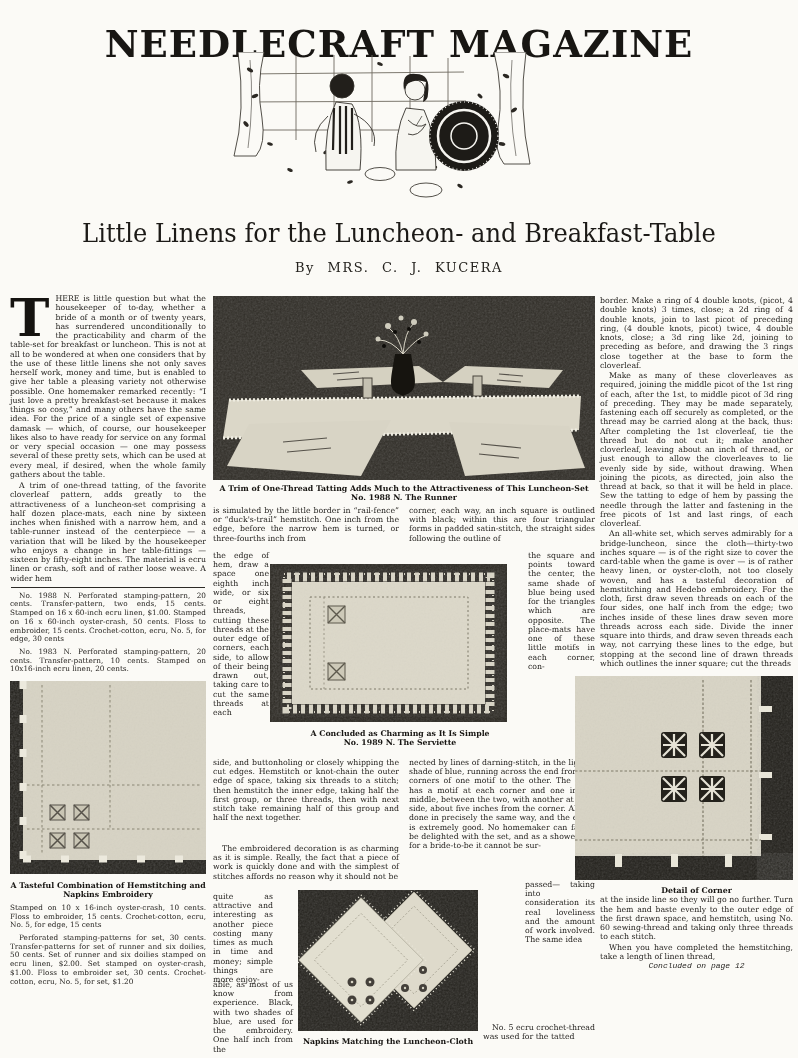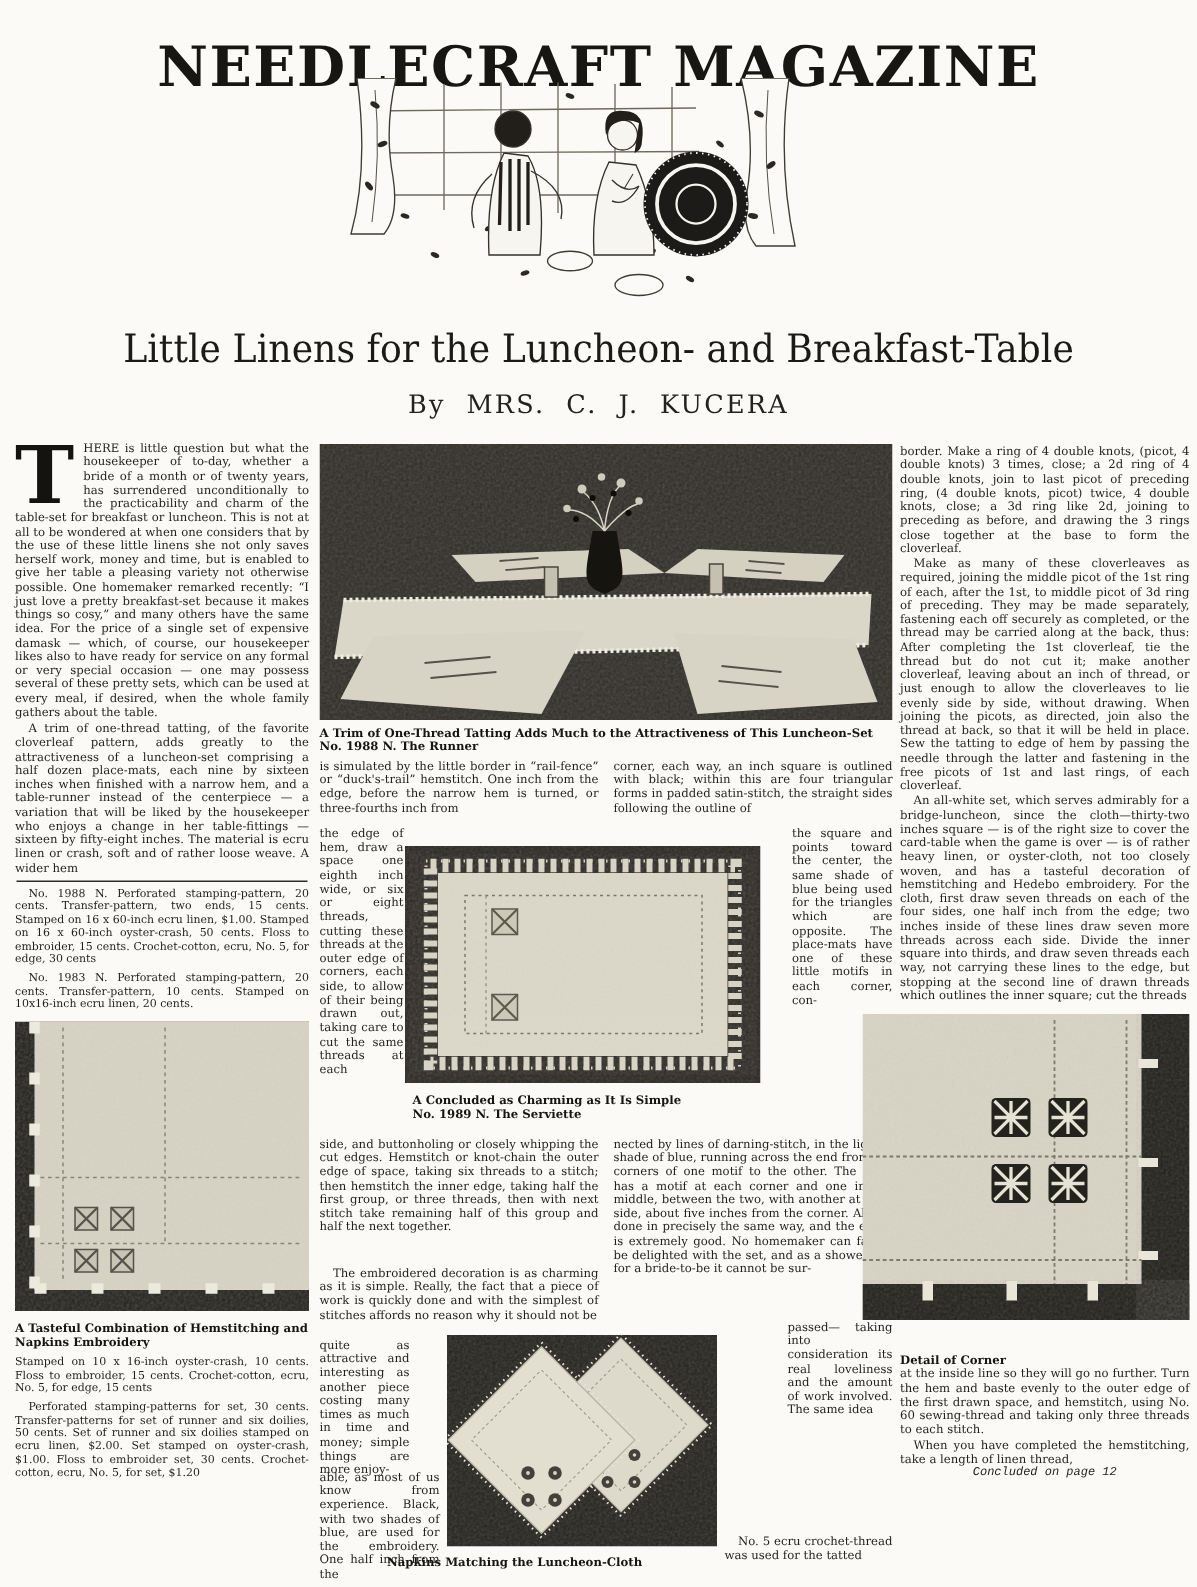--- a/index.html
+++ b/index.html
@@ -13,26 +13,26 @@
     position:absolute; top:22px; left:0; width:798px; text-align:center;
     font-size:37px; font-weight:bold; letter-spacing:1px; color:#181613;
   }
   .illo { position:absolute; left:230px; top:52px; width:308px; height:150px; }
   .art-title {
     position:absolute; top:218px; left:0; width:798px; text-align:center;
     font-size:26px; font-weight:500; color:#1c1a17; transform:scaleX(0.93);
   }
   .byline {
     position:absolute; top:260px; left:0; width:798px; text-align:center;
-    font-size:17px; letter-spacing:1.5px; word-spacing:7px; color:#24221e;
+    font-size:13px; letter-spacing:1.5px; word-spacing:7px; color:#24221e;
   }
   .t  { font-size:7.8px; line-height:9.25px; text-align:justify; }
   .ind { text-indent:9px; }
   .fine { font-size:7.3px; line-height:8.7px; text-align:justify; text-indent:9px; margin-top:4px; }
-  .cap { font-weight:bold; font-size:7.8px; line-height:9.4px; color:#171512; }
+  .cap { font-weight:bold; font-size:7.8px; line-height:9.4px; text-align:center; color:#171512; }
   .rule { height:1px; background:#2c2a26; margin:4px 1px 2px 1px; }
   .dc {
     float:left; font-weight:bold; font-size:53px; line-height:43px;
     padding:2px 6px 0 0; color:#151310;
   }
   .conc { font-style:italic; text-align:center; font-size:8px; line-height:10px;font-family:Liberation Mono, monospace; }
   .photo { display:block; }
   #col1 { position:absolute; left:10px; top:294px; width:196px; }
   #col3 { position:absolute; left:600px; top:296px; width:193px; }
   #mid  { position:absolute; left:213px; top:296px; width:382px; }
@@ -332,19 +332,19 @@
         <g transform="translate(86,100)">
             <rect width="26" height="26" rx="3" fill="#24221c"></rect>
             <path d="M2,2 L24,24 M24,2 L2,24 M13,2 L13,24 M2,13 L24,13" stroke="#e6e3d6" stroke-width="2.2"></path>
           </g>
         <g transform="translate(124,100)">
             <rect width="26" height="26" rx="3" fill="#24221c"></rect>
             <path d="M2,2 L24,24 M24,2 L2,24 M13,2 L13,24 M2,13 L24,13" stroke="#e6e3d6" stroke-width="2.2"></path>
           </g>
       </g>
     </svg>
-    <div class="cap" style="margin-top:22px">Detail of Corner</div>
+    <div class="cap" style="margin-top:6px">Detail of Corner</div>
     <div class="t" style="margin-top:0">at the inside line so they will go no further.  Turn the hem and baste evenly to the outer edge of the first drawn space, and hemstitch, using No. 60 sewing-thread and taking only three threads to each stitch.</div>
     <div class="t ind" style="margin-top:1px">When you have completed the hemstitching, take a length of linen thread,</div>
     <div class="conc">Concluded on page 12</div>
   </div>
 
 </div>
 
 </body></html>

